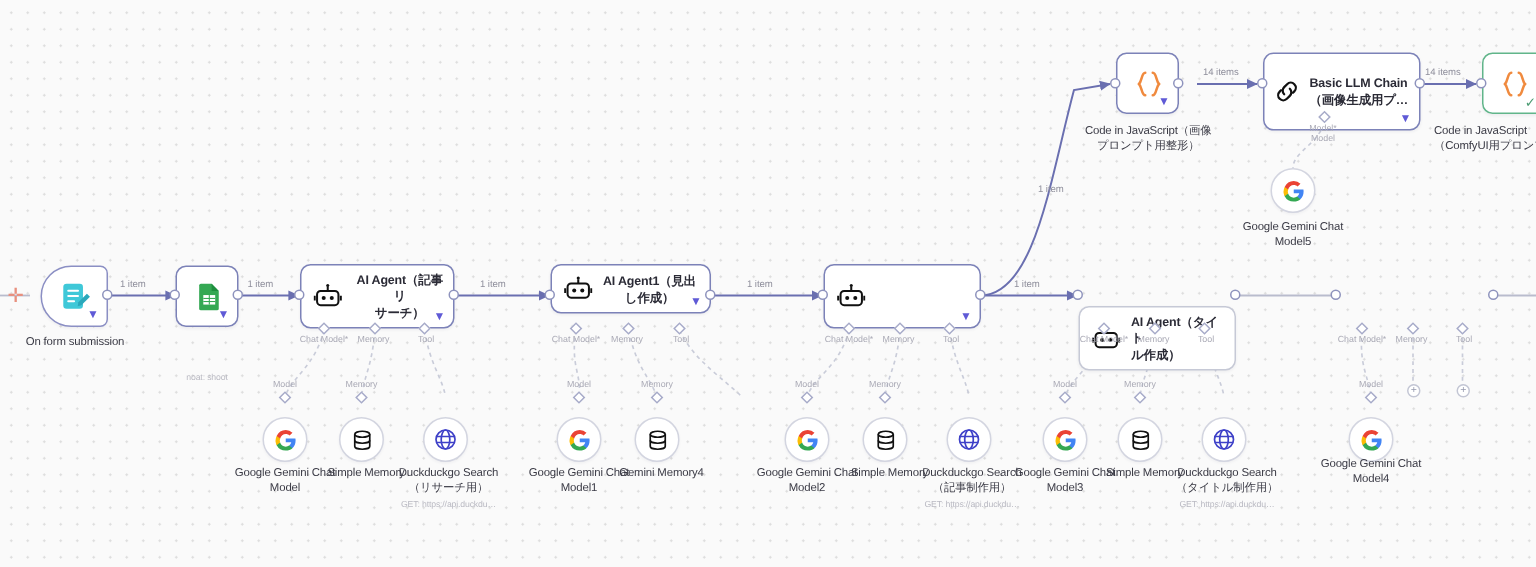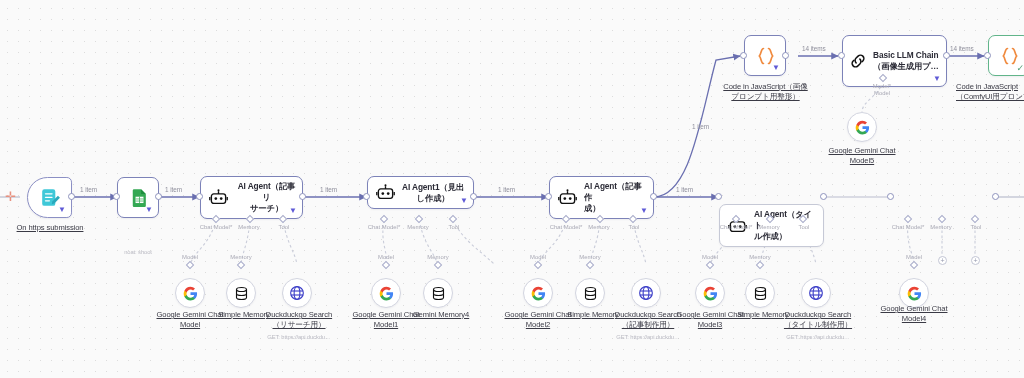--- a/index.html
+++ b/index.html
@@ -76,21 +76,20 @@
     border: 1.2px solid #8e93bd;
     box-sizing: border-box;
   }
   .node-label {
     position: absolute;
     text-align: center;
     font-size: 7.6px;
     line-height: 1.35;
     color: #3a3a45;
     letter-spacing: -0.1px;
-    text-decoration: underline;
   }
   .node-sublabel {
     position: absolute;
     text-align: center;
     font-size: 5.8px;
     color: #b9b9c2;
     letter-spacing: -0.1px;
   }
   .conn-label {
     position: absolute;
@@ -201,21 +200,21 @@
         <rect x="2.5" y="2.5" width="15" height="19" rx="2.5" fill="#3fc8d8"></rect>
         <rect x="5.5" y="7" width="9" height="1.6" rx="0.8" fill="#ffffff"></rect>
         <rect x="5.5" y="11" width="9" height="1.6" rx="0.8" fill="#ffffff"></rect>
         <rect x="5.5" y="15" width="6" height="1.6" rx="0.8" fill="#ffffff"></rect>
         <path d="M14 16.5 L20.5 10 L22.8 12.3 L16.3 18.8 L13.5 19.6 z" fill="#2aa8bb"></path>
       </svg>
     </div>
     <div class="pin-badge">▼</div>
   </div>
   <div class="port" style="left:68px; top:193px;"></div>
-  <div class="node-label" style="left:2px; top:223px; width:96px;">On https submission</div>
+  <div class="node-label" style="left:2px; top:223px; width:96px;">On form submission</div>
 
   <div class="node purple" style="left:117px; top:177px; width:42px; height:41px;">
     <div class="node-icon" style="width:42px; justify-content:center;">
       <svg width="19" height="19" viewBox="0 0 24 24">
         <path d="M5 1.5 h9 l6 6 v15 a1.5 1.5 0 0 1 -1.5 1.5 h-13.5 a1.5 1.5 0 0 1 -1.5 -1.5 v-19.5 a1.5 1.5 0 0 1 1.5 -1.5 z" fill="#34a853"></path>
         <path d="M14 1.5 l6 6 h-6 z" fill="#1e8e3e"></path>
         <rect x="7" y="11" width="10" height="8" fill="#ffffff"></rect>
         <rect x="7" y="13.4" width="10" height="0.9" fill="#34a853"></rect>
         <rect x="7" y="16" width="10" height="0.9" fill="#34a853"></rect>
         <rect x="11.6" y="11" width="0.9" height="8" fill="#34a853"></rect>
@@ -282,22 +281,20 @@
       <svg width="19" height="19" viewBox="0 0 24 24" fill="none" stroke="#111" stroke-width="1.7">
         <rect x="3" y="7.5" width="18" height="12" rx="3"></rect>
         <circle cx="8.6" cy="13.4" r="1.7" fill="#111" stroke="none"></circle>
         <circle cx="15.4" cy="13.4" r="1.7" fill="#111" stroke="none"></circle>
         <path d="M12 7.5 V4"></path>
           <circle cx="12" cy="2.9" r="1.3" fill="#111" stroke="none"></circle>
         <path d="M1 11.5 V15.5"></path>
           <path d="M23 11.5 V15.5"></path>
       </svg>
     </div>
-    <div class="node-title" style="white-space: pre-line;">AI Agent（記事作
-成）</div>
     <div class="pin-badge">▼</div>
   </div>
   <div class="port" style="left:545px; top:193px;"></div>
   <div class="port" style="left:650px; top:193px;"></div>
   <div class="sub-port" style="left:563px; top:216px;"></div>
   <div class="sub-port" style="left:597px; top:216px;"></div>
   <div class="sub-port" style="left:630px; top:216px;"></div>
   <div class="port-name" style="left:540px; top:224px; width:52px;">Chat Model*</div>
   <div class="port-name" style="left:578px; top:224px; width:42px;">Memory</div>
   <div class="port-name" style="left:620px; top:224px; width:28px;">Tool</div>

